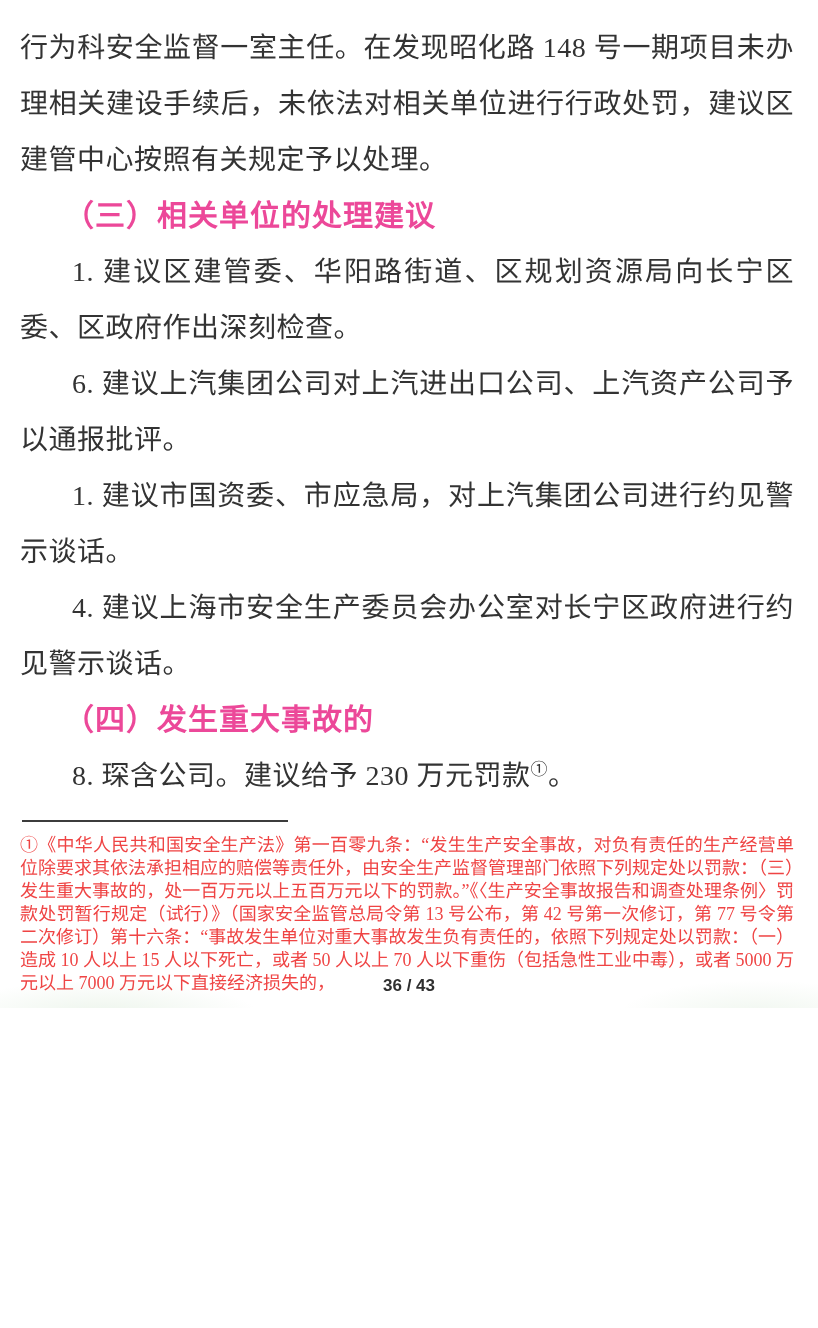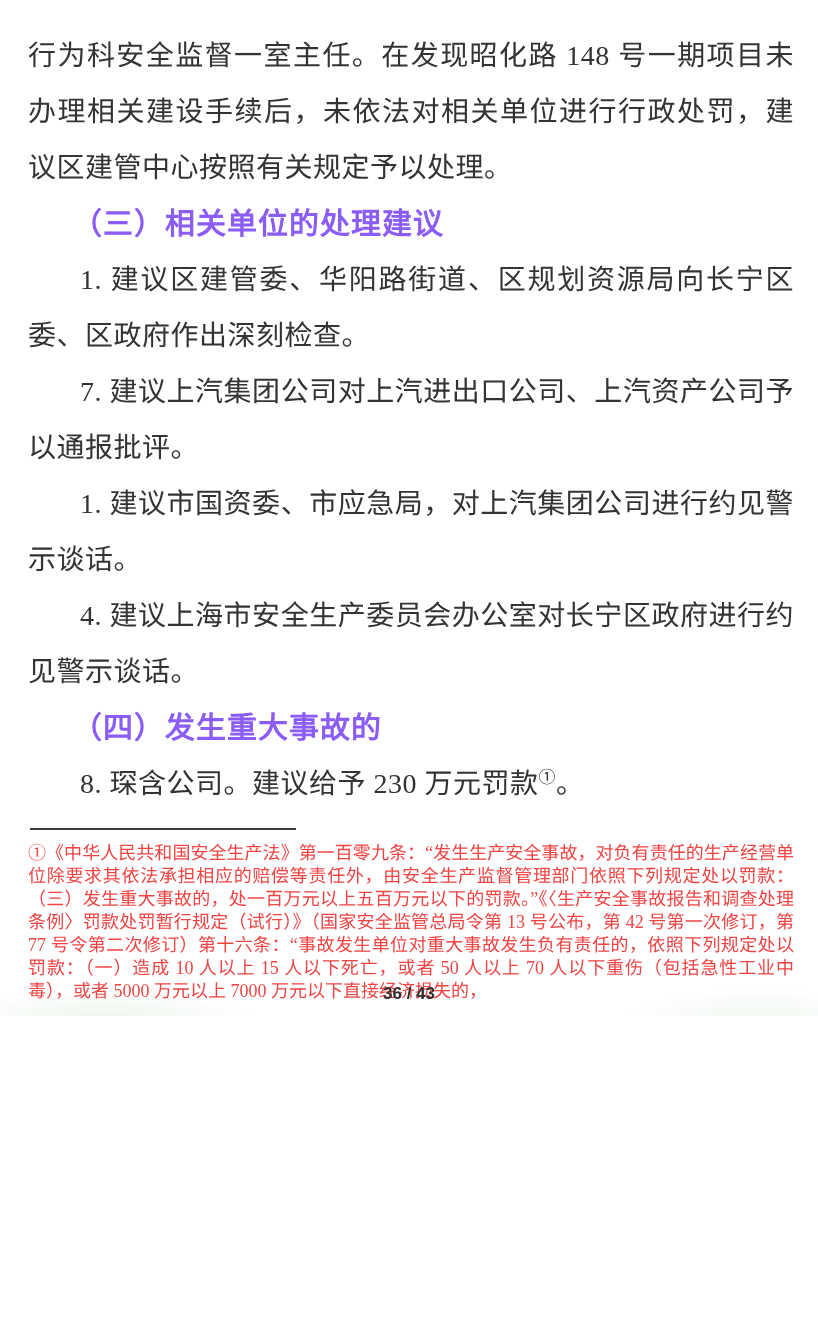--- a/index.html
+++ b/index.html
@@ -4,27 +4,26 @@
 <style>
   html, body {
     margin: 0;
     padding: 0;
     background: #ffffff;
   }
   .page {
     position: relative;
     width: 818px;
     height: 1008px;
-    margin: 8px auto;
+    margin: 0 auto;
     background: #ffffff;
     overflow: hidden;
     font-family: "Liberation Serif", "DejaVu Serif", serif;
     color: #2e2e2e;
     box-sizing: border-box;
-    padding-left: 8px;
   }
   .content {
     padding: 20px 24px 0 20px;
   }
   p.body {
     margin: 0;
     font-size: 28px;
     line-height: 56px;
     text-align: justify;
     text-justify: inter-character;
@@ -32,21 +31,21 @@
     color: #333333;
   }
   p.body.indent { text-indent: 60px; }
   p.body.num-indent { text-indent: 52px; }
   h3.heading {
     margin: 0;
     padding-left: 44px;
     font-size: 30px;
     line-height: 56px;
     font-weight: 700;
-    color: #8b5cf6;
+    color: #ec4899;
     letter-spacing: 1px;
   }
   sup.fn-ref {
     font-size: 17px;
     vertical-align: super;
     line-height: 0;
   }
   .footnote-area {
     padding: 0 24px 0 20px;
     margin-top: 16px;
@@ -100,21 +99,21 @@
 
   <div class="content">
 
     <p class="body">行为科安全监督一室主任。在发现昭化路 148 号一期项目未办理相关建设手续后，未依法对相关单位进行行政处罚，建议区建管中心按照有关规定予以处理。</p>
 
     <h3 class="heading">（三）相关单位的处理建议</h3>
 
 
     <p class="body num-indent">1. 建议区建管委、华阳路街道、区规划资源局向长宁区委、区政府作出深刻检查。</p>
 
-    <p class="body num-indent">7. 建议上汽集团公司对上汽进出口公司、上汽资产公司予以通报批评。</p>
+    <p class="body num-indent">6. 建议上汽集团公司对上汽进出口公司、上汽资产公司予以通报批评。</p>
 
     <p class="body num-indent">1. 建议市国资委、市应急局，对上汽集团公司进行约见警示谈话。</p>
 
     <p class="body num-indent">4. 建议上海市安全生产委员会办公室对长宁区政府进行约见警示谈话。</p>
 
 
     <h3 class="heading">（四）发生重大事故的</h3>
 
     <p class="body num-indent"><span>8. 琛含公司。建议给予 230 万元罚款</span><sup class="fn-ref">①</sup><span>。</span></p>
 

